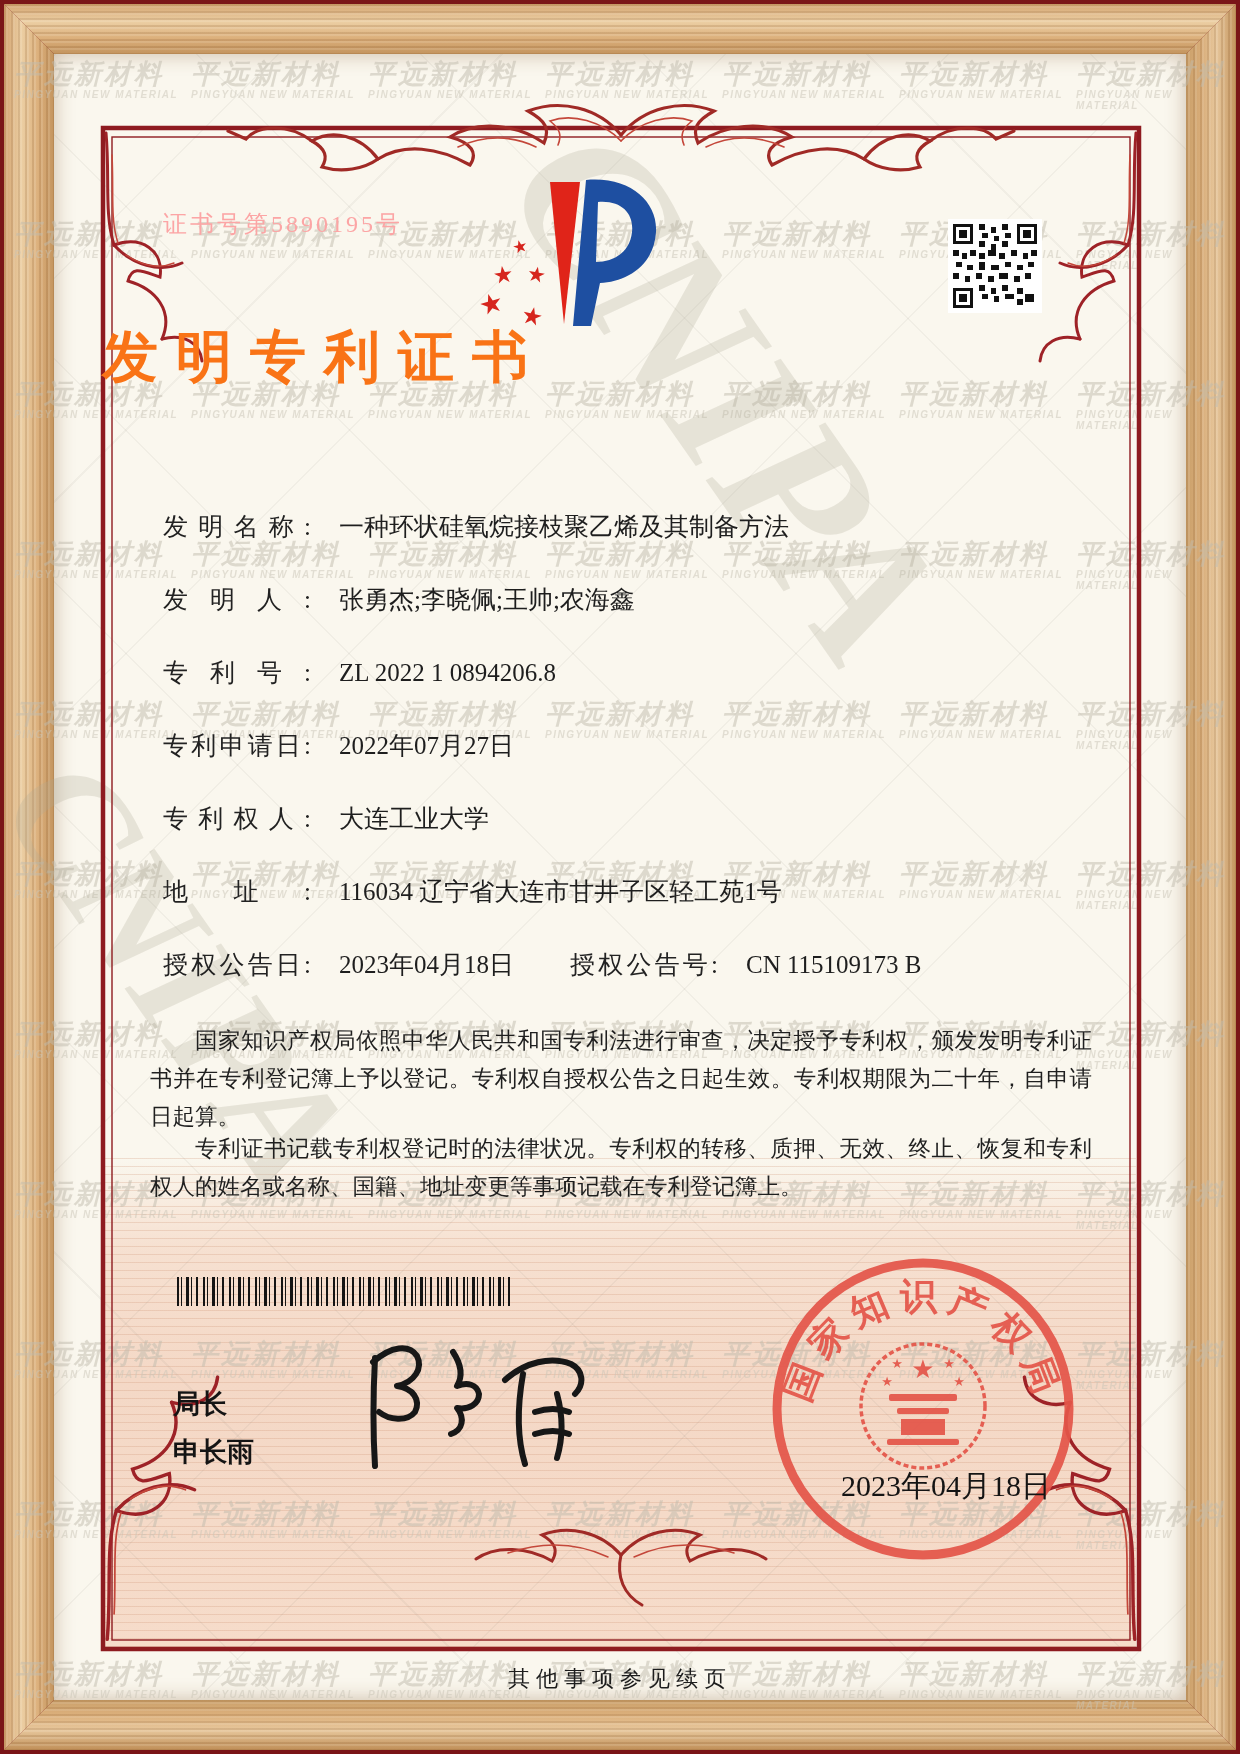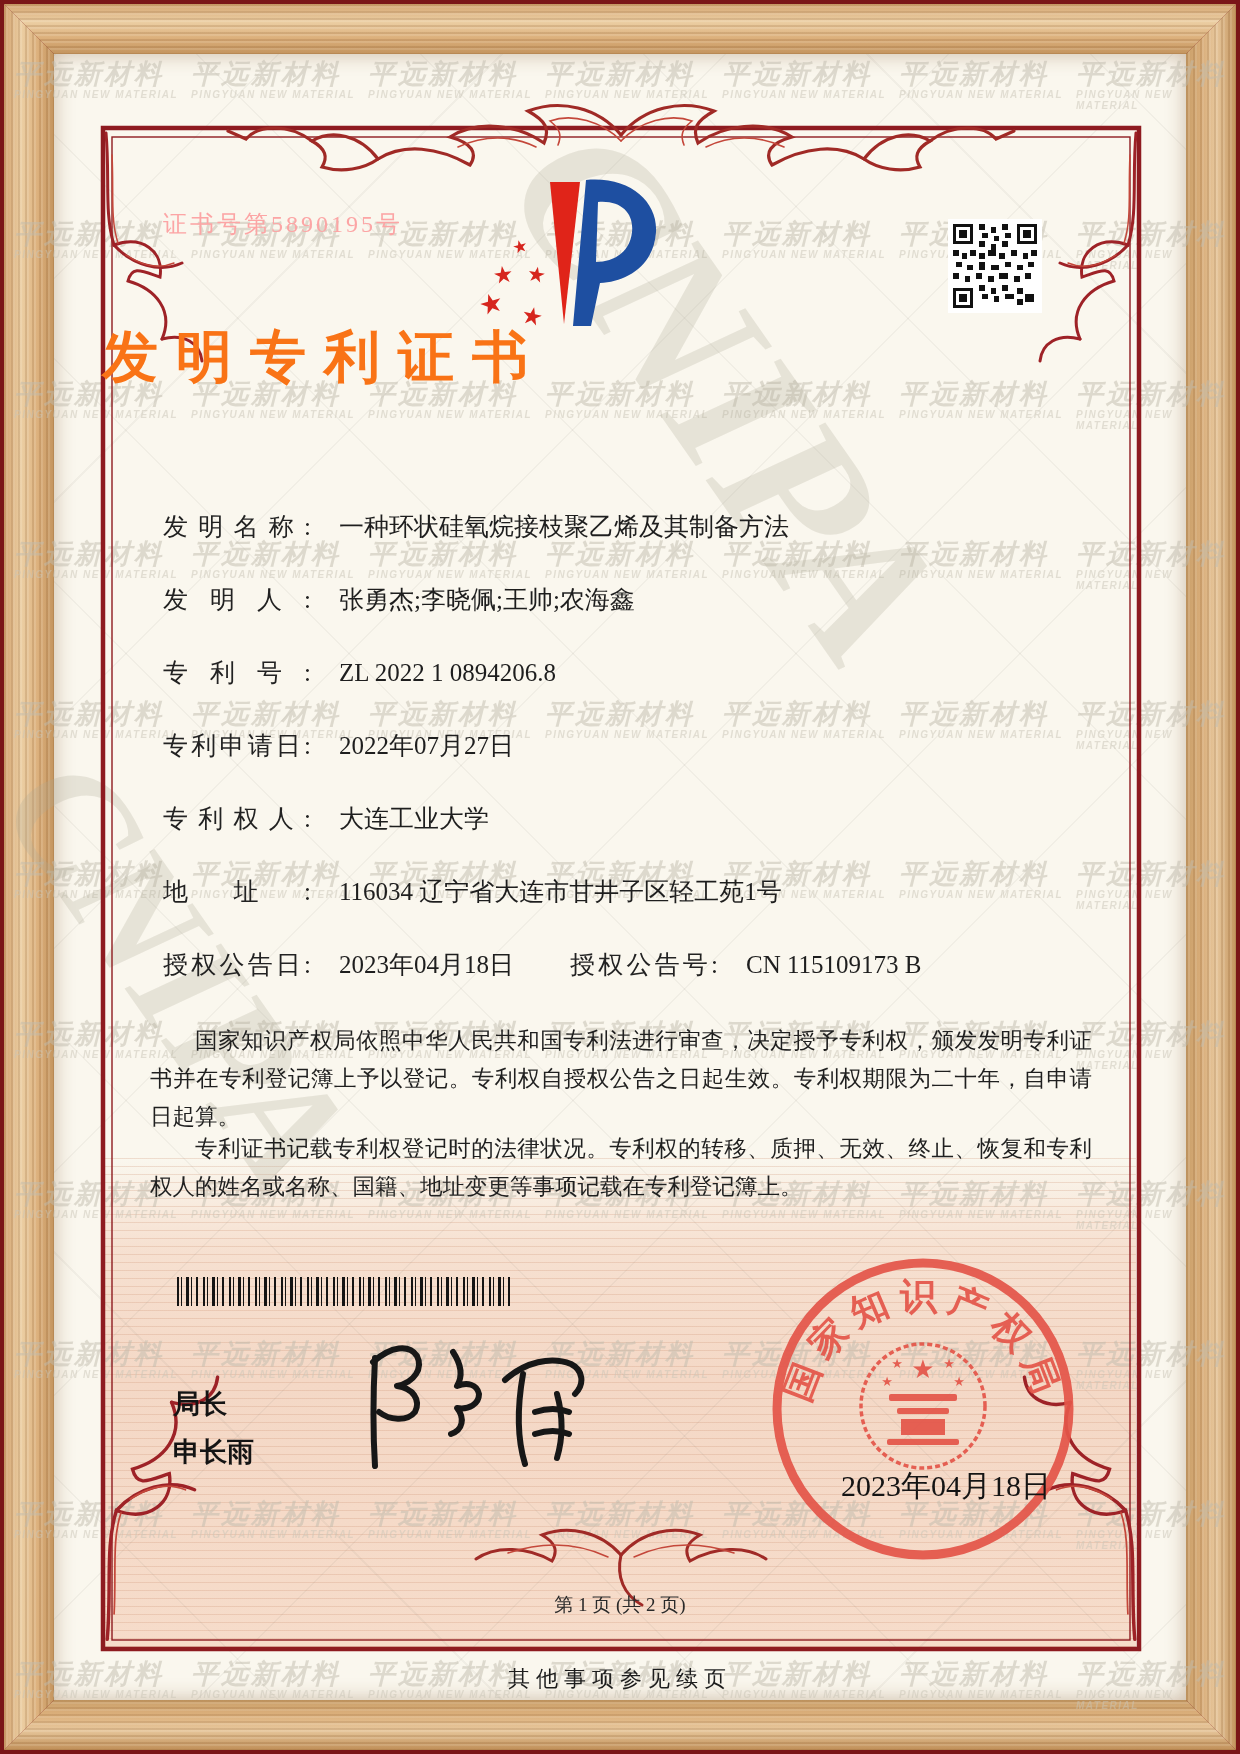--- a/index.html
+++ b/index.html
@@ -598,16 +598,15 @@
       <text x="117" y="130" font-size="13" text-anchor="middle" font-family="'DejaVu Sans',sans-serif">★</text>
       <text x="189" y="130" font-size="13" text-anchor="middle" font-family="'DejaVu Sans',sans-serif">★</text>
       <rect x="119" y="138" width="68" height="7" rx="2"></rect>
       <rect x="127" y="152" width="52" height="6" rx="2"></rect>
       <rect x="131" y="163" width="44" height="16"></rect>
       <rect x="117" y="183" width="72" height="6" rx="2"></rect>
     </g>
   </svg>
   <div class="content" id="seal-date">2023年04月18日</div>
 
-  <div class="content" id="page-num">第 1 页 (共 2 页)</div>
   <div class="content" id="continuation">其他事项参见续页</div>
 
 </div>
 
 </body></html>

